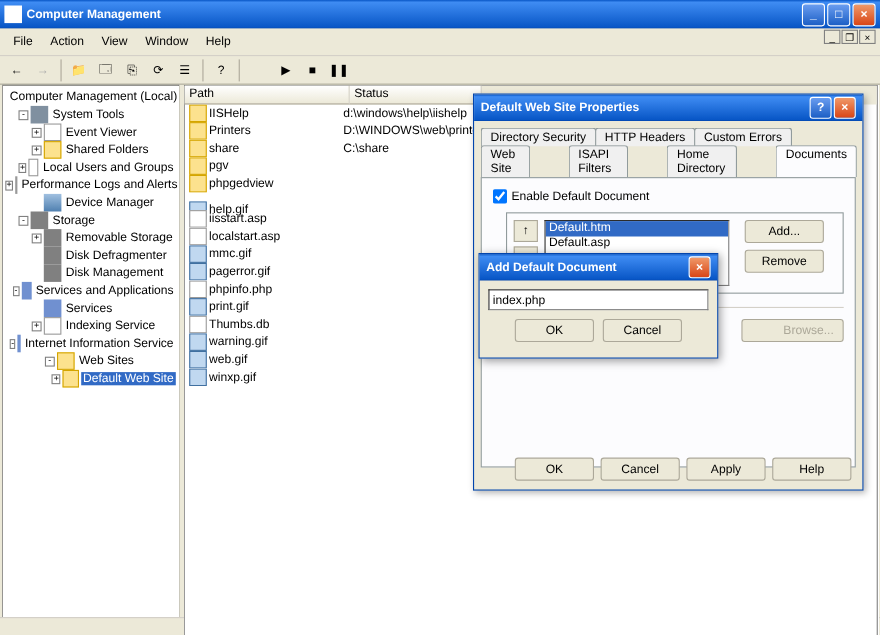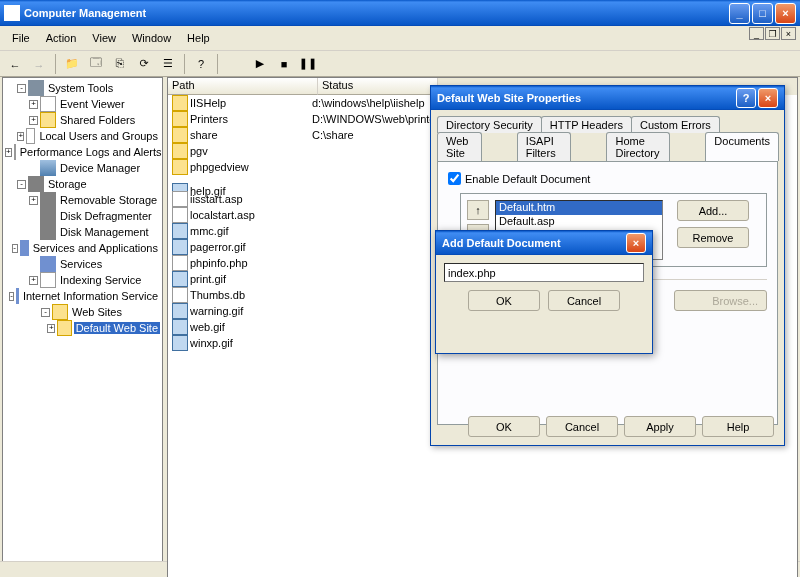--- a/index.html
+++ b/index.html
@@ -67,21 +67,21 @@
 .doc-list .doc-item.selected { background: #316ac5; color: white; }
 .btn-col { display: flex; flex-direction: column; gap: 6px; margin-left: 8px; }
 .btn { min-width: 72px; height: 21px; border: 1px solid #aca899; background: #ece9d8; border-radius: 3px; padding: 0 8px; cursor: default; }
 .btn:disabled { color: #aca899; padding-left: 37px; }
 
 .browse-row { margin-top: 12px; padding-top: 10px; border-top: 1px solid #d4d0c8; margin-left: 12px; display: flex; justify-content: flex-end; }
 
 .dlg-footer { position: absolute; bottom: 8px; right: 10px; display: flex; gap: 6px; }
 
 
-.add-dialog { position: absolute; left: 435px; top: 230px; width: 218px; height: 124px; background: #ece9d8; border: 1px solid #0345ad; z-index: 10; box-shadow: 2px 2px 8px rgba(0,0,0,0.4); }
+.add-dialog { position: absolute; left: 435px; top: 230px; width: 218px; height: 96px; background: #ece9d8; border: 1px solid #0345ad; z-index: 10; box-shadow: 2px 2px 8px rgba(0,0,0,0.4); }
 .add-body { padding: 8px; }
 .add-body label { display: block; margin-bottom: 3px; }
 .add-body input { width: 100%; height: 19px; border: 1px inset #808080; padding: 0 3px; background: white; }
 .add-footer { display: flex; justify-content: center; gap: 8px; margin-top: 8px; }
 
 
 .ic-folder { background: #fce28e; border: 1px solid #d4a500; }
 .ic-img { background: #c0d8f0; border: 1px solid #4070a0; }
 .ic-file { background: #fff; border: 1px solid #999; }
 .ic-comp { background: linear-gradient(#a0c0e0,#5080b0); }
@@ -135,20 +135,26 @@
   <div style="width:24px"></div>
   <div class="tb-btn">▶</div>
   <div class="tb-btn">■</div>
   <div class="tb-btn">❚❚</div>
 </div>
 
 <div class="main">
   <div class="tree-pane">
     <div id="tree">
         <div class="tree-node">
+          <span class="ind" style="width: 0px;"></span>
+          <span class="noexp"></span>
+          <span class="ticon ic-comp"></span>
+          <span class="label">Computer Management (Local)</span>
+        </div>
+        <div class="tree-node">
           <span class="ind" style="width: 12px;"></span>
           <span class="expander">-</span>
           <span class="ticon ic-tool"></span>
           <span class="label">System Tools</span>
         </div>
         <div class="tree-node">
           <span class="ind" style="width: 24px;"></span>
           <span class="expander">+</span>
           <span class="ticon ic-file"></span>
           <span class="label">Event Viewer</span>

